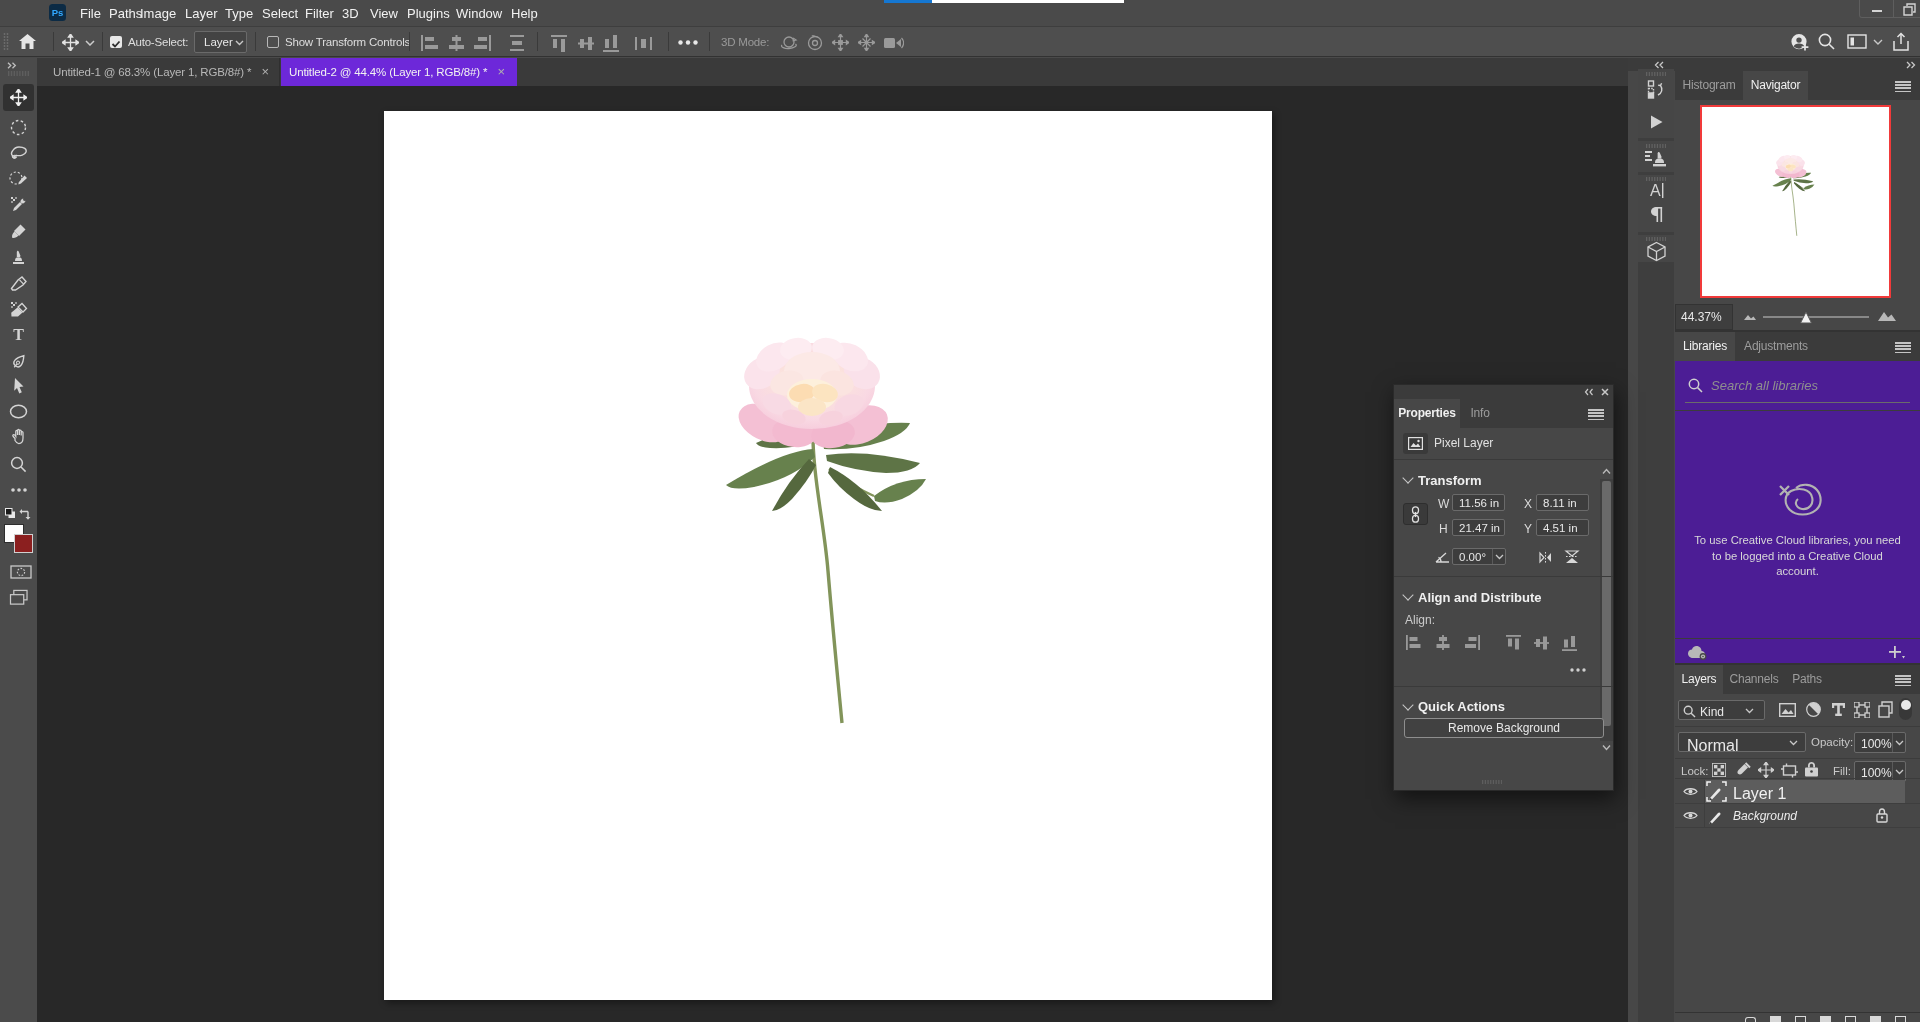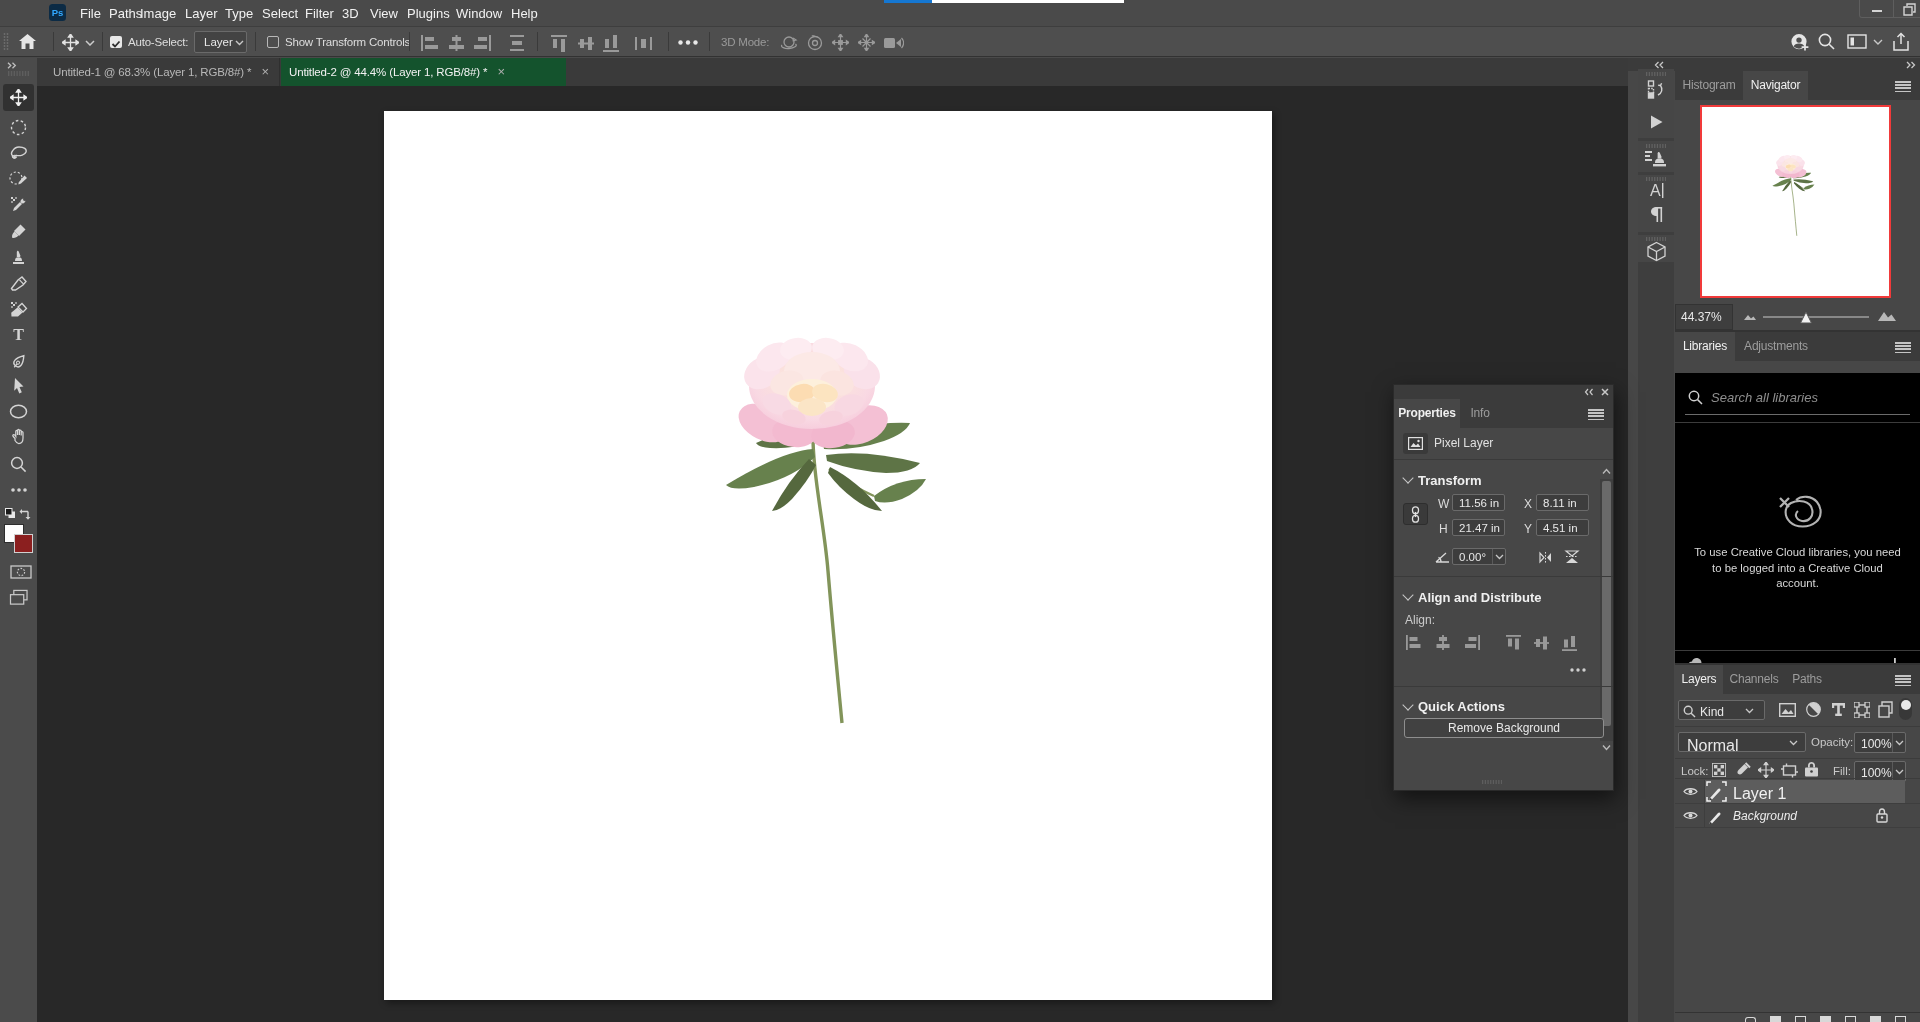--- a/index.html
+++ b/index.html
@@ -26,21 +26,21 @@
   .vsep { position:absolute; top:5px; height:19px; width:1px; background:#3a3a3a; }
   .obtxt { position:absolute; top:9px; font-size:11.5px; letter-spacing:-0.2px; color:#dedede; }
   .obdim { position:absolute; top:9px; font-size:11.5px; letter-spacing:-0.2px; color:#9a9a9a; }
   .cbox { position:absolute; top:9px; width:12px; height:12px; border-radius:2px; }
   .icon { position:absolute; }
 
   
   #tabbar { left:37px; top:58px; width:1591px; height:28px; background:#3a3a3a; }
   .dtab { position:absolute; top:0; height:28px; font-size:11.5px; letter-spacing:-0.15px; line-height:28px; white-space:nowrap; }
   #tab1 { left:10px; width:233px; color:#b8b8b8; background:#3a3a3a; border-right:1px solid #2f2f2f; padding-left:6px;}
-  #tab2 { left:244px; width:285px; color:#f2f2f2; background:#14532d; padding-left:8px;}
+  #tab2 { left:244px; width:236px; color:#f2f2f2; background:#6d28d9; padding-left:8px;}
   .tabx { font-size:13px; padding-left:7px; color:#b0b0b0; }
 
   
   #pasteboard { left:37px; top:86px; width:1591px; height:936px; background:#282828; }
   #canvas { position:absolute; left:347px; top:25px; width:888px; height:889px; background:#fff; box-shadow:2px 3px 7px rgba(0,0,0,0.4); }
 
   
   #toolbar { left:0; top:58px; width:37px; height:964px; background:#4b4b4b; }
   .tool { position:absolute; left:2px; width:33px; height:26px; display:flex; align-items:center; justify-content:center; }
   #movetool { position:absolute; left:3px; top:26px; width:31px; height:27px; background:#313131;
@@ -660,21 +660,21 @@
   <div class="ptabrow" style="top:261px">
     <span class="ptab on" style="left:0;width:60px">Libraries</span>
     <span class="ptab off" style="left:60px;width:82px">Adjustments</span>
     <div class="burger">
         <div></div>
         <div></div>
         <div></div>
         <div></div>
       </div>
   </div>
-  <div class="abs" style="left:0;top:302px;width:245px;height:302px;background:#000000">
+  <div class="abs" style="left:0;top:290px;width:245px;height:302px;background:#4c1d95">
     <svg class="icon" style="left:13px;top:17px" width="15" height="15" viewBox="0 0 15 15">
         <g stroke="#cfcfcf" stroke-width="1.5" fill="none">
           <circle cx="6" cy="6" r="4.7"></circle>
           <path d="M9.6 9.6 L14 14"></path>
         </g>
       </svg>
     <span style="position:absolute;left:36px;top:17px;font-style:italic;font-size:13px;color:#8f8f8f">Search all libraries</span>
     <div class="abs" style="left:10px;top:41px;width:225px;height:1px;background:#6b6b6b"></div>
     <div class="abs" style="left:0;top:49px;width:245px;height:1px;background:#3c3c3c"></div>
 

